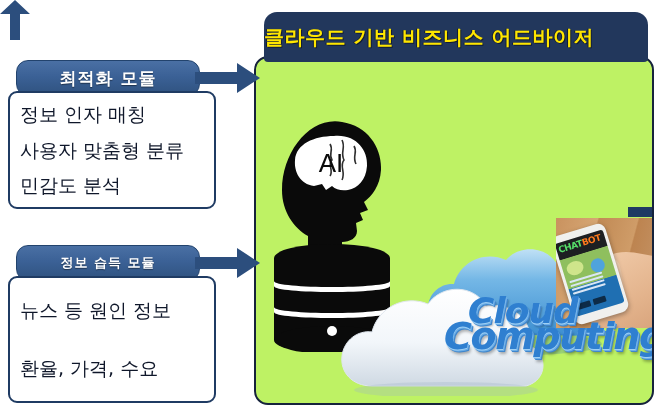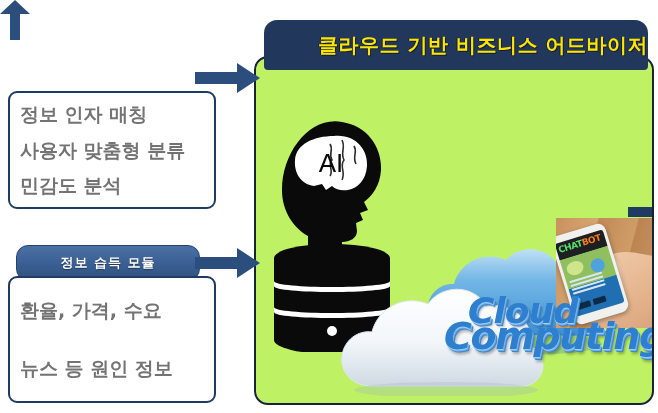--- a/index.html
+++ b/index.html
@@ -25,21 +25,21 @@
     position:absolute;
     background:#ffffff;
     border:2px solid #1f3b63;
     border-radius:9px;
     z-index:4;
     box-sizing:border-box;
     padding:4px 8px 3px 10px;
     display:flex;flex-direction:column;justify-content:space-around;
   }
   .mod-line{
-    color:#737373;font-weight:bold;white-space:nowrap;
+    color:#0f172a;font-weight:normal;white-space:nowrap;
     line-height:1.05;
   }
 
   
   #mod-top-header{left:16px;top:60px;width:182px;height:34px;font-size:17px;}
   #mod-top-body  {left:8px; top:91px; width:208px;height:118px;}
   #mod-top-body .mod-line{font-size:19px;}
 
   
   #mod-bot-header{left:16px;top:245px;width:182px;height:34px;font-size:13px;}
@@ -47,24 +47,24 @@
   #mod-bot-body .mod-line{font-size:19px;}
 
   
   .arrow-right{position:absolute;z-index:5;}
   #arrow-top{left:195px;top:63px;}
   #arrow-bot{left:195px;top:248px;}
   #arrow-up{left:82px;top:209px;}
 
   
   #panel-banner{
-    position:absolute;left:264px;top:20px;width:384px;height:50px;
+    position:absolute;left:264px;top:12px;width:384px;height:50px;
     background:#22375c;
     border-radius:13px 13px 4px 4px;
-    display:flex;align-items:center;justify-content:flex-end;
+    display:flex;align-items:center;justify-content:flex-start;
     z-index:6;
   }
   #panel-banner-text{
     color:#ffe600;font-weight:bold;font-size:20px;letter-spacing:.5px;
     text-shadow:1px 1px 0 #121d33, -1px 0 0 #121d33;
     white-space:nowrap;
   }
   #panel{
     position:absolute;left:254px;top:56px;width:396px;height:345px;
     background:#bef264;border:2px solid #16233c;border-radius:14px;
@@ -222,32 +222,35 @@
     </svg>
 
     <div id="cloud-text">
       <div class="cw" id="cw1">Cloud</div>
       <div class="cw" id="cw2">Computing</div>
     </div>
 
   </div>
 
   
+  <div id="mod-top-header" class="mod-header">
+    <span>최적화 모듈</span>
+  </div>
   <div id="mod-top-body" class="mod-body">
     <div class="mod-line">정보 인자 매칭</div>
     <div class="mod-line">사용자 맞춤형 분류</div>
     <div class="mod-line">민감도 분석</div>
   </div>
 
   <div id="mod-bot-header" class="mod-header">
     <span>정보 습득 모듈</span>
   </div>
   <div id="mod-bot-body" class="mod-body">
+    <div class="mod-line">뉴스 등 원인 정보</div>
     <div class="mod-line">환율, 가격, 수요</div>
-    <div class="mod-line">뉴스 등 원인 정보</div>
   </div>
 
   
   <svg id="arrow-top" class="arrow-right" width="66" height="30" viewBox="0 0 66 30">
     <path d="M0 9 L42 9 L42 0 L65 15 L42 30 L42 21 L0 21 Z" fill="#2c4e7d"></path>
   </svg>
 
   <svg id="arrow-bot" class="arrow-right" width="66" height="30" viewBox="0 0 66 30">
     <path d="M0 9 L42 9 L42 0 L65 15 L42 30 L42 21 L0 21 Z" fill="#2c4e7d"></path>
   </svg>

